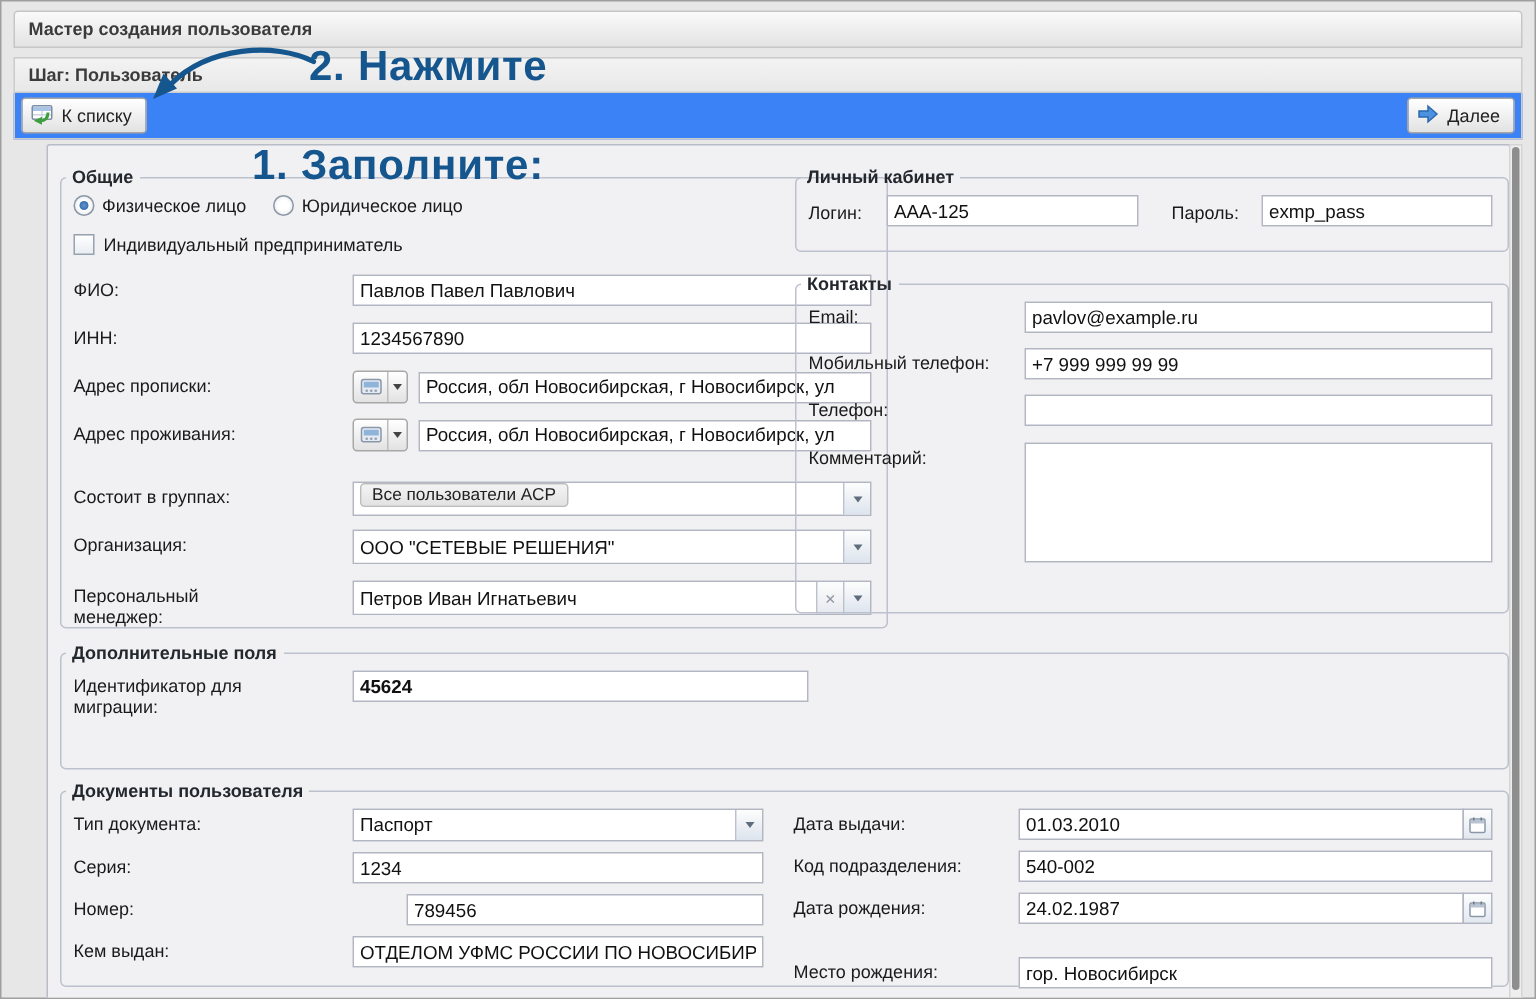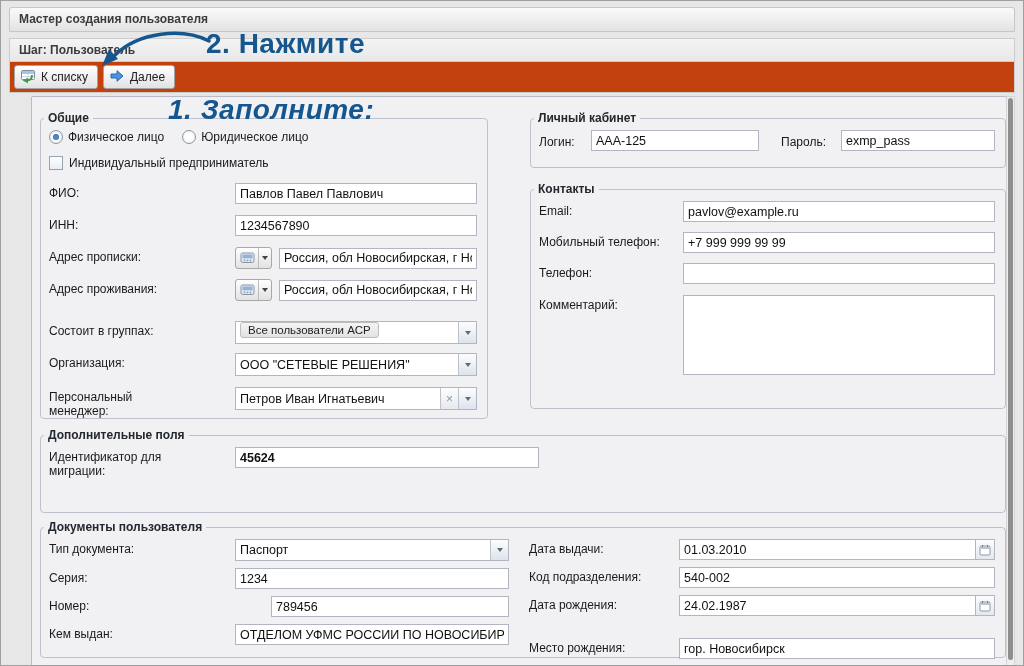--- a/index.html
+++ b/index.html
@@ -15,22 +15,22 @@
     line-height:23px; padding:0 9px; font-size:12px; font-weight:bold; color:#3b3b3b;
   }
   .stepbar {
     position:absolute; left:8px; top:37px; right:8px; height:24px;
     background:linear-gradient(#f3f3f3,#e8e8e8);
     border:1px solid #cccccc; line-height:22px; padding:0 9px;
     font-size:12px; font-weight:bold; color:#3b3b3b;
   }
   .toolbar {
     position:absolute; left:8px; top:61px; right:8px; height:31px;
-    background:#c2410c; border:1px solid #cccccc; border-top:none;
-    display:flex; align-items:center; gap:5px; padding:0 4px;
+    background:#3b82f6; border:1px solid #cccccc; border-top:none;
+    display:flex; align-items:center; gap:5px; padding:0 4px;justify-content:space-between;
   }
   .tbtn {
     display:inline-flex; align-items:center; gap:5px;
     height:24px; padding:0 9px 0 5px;
     background:linear-gradient(#ffffff,#e2e2e2);
     border:1px solid #a5a5a5; border-radius:3px;
     font-size:12px; color:#222; cursor:pointer;
   }
   .main {
     position:absolute; left:30px; top:95px; width:976px; height:576px;
@@ -162,25 +162,25 @@
       </span>
       <span>Далее</span>
     </button>
   </div>
 
   <div class="anno" style="left:205px; top:27px;">2. Нажмите</div>
   <svg class="arrow-svg" style="left:96px; top:30px;" width="118" height="42" viewBox="0 0 118 42">
     <path d="M112,10 C86,-3 42,0 17,25" stroke="#15568e" stroke-width="3.5" fill="none" stroke-linecap="round"></path>
     <polygon points="5,35 21,28 12,18" fill="#15568e"></polygon>
   </svg>
-  <div class="anno" style="left:167px; top:93px;font-style:italic;">1. Заполните:</div>
+  <div class="anno" style="left:167px; top:93px;">1. Заполните:</div>
 
   <div class="main">
 
-    <fieldset class="fs" style="left:8px; top:14px; width:448px; height:308px;">
+    <fieldset class="fs" style="left:8px; top:14px; width:552px; height:308px;">
       <legend>Общие</legend>
       <div class="fsbody">
         <div class="row" style="margin-bottom:12px;">
           <span class="optlabel">
             <span class="radio on"></span>
             <span>Физическое лицо</span>
           </span>
           <span class="optlabel">
             <span class="radio"></span>
             <span>Юридическое лицо</span>

